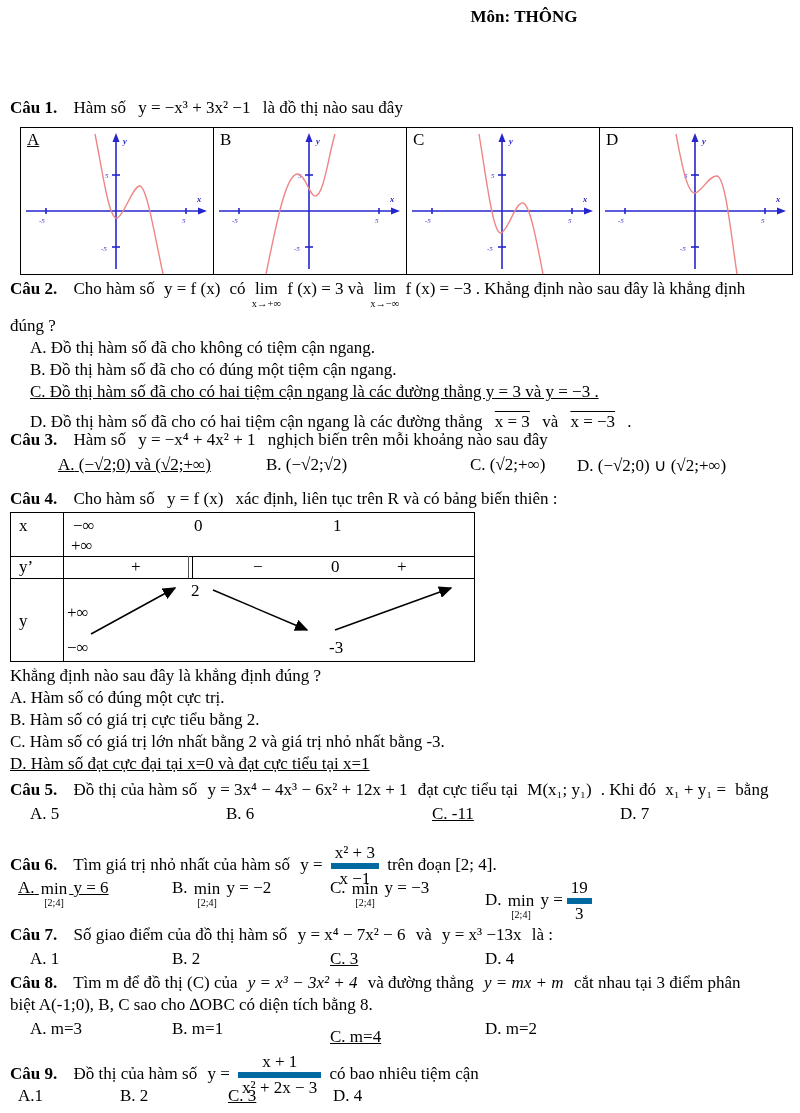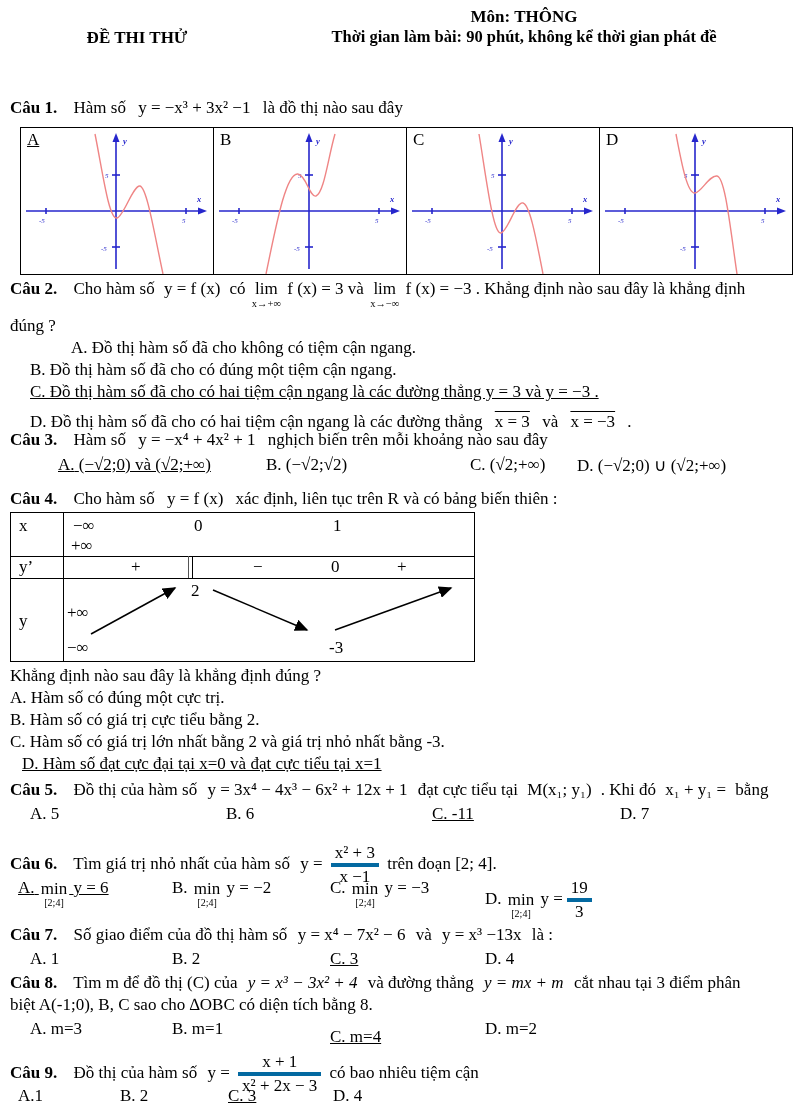--- a/index.html
+++ b/index.html
@@ -16,21 +16,21 @@
   .qlabel{font-weight:bold;margin-right:12px;}
   .row{position:absolute;left:0;width:800px;height:24px;}
   .opt{position:absolute;top:0;white-space:nowrap;}
   
   .lim{display:inline-block;text-align:center;line-height:1.05;vertical-align:-13px;margin:0 2px;}
   .lim .sub{display:block;font-size:10.5px;}
   .minstack{display:inline-block;text-align:center;line-height:1.05;vertical-align:-13px;margin:0 2px;}
   .minstack .sub{display:block;font-size:10px;}
   
   .frac{display:inline-block;text-align:center;vertical-align:middle;line-height:1.2;margin:0 4px;}
-  .frac .num{display:block;border-bottom:4px solid #0369a1;padding:0 4px;font-family:Liberation Serif, serif;}
+  .frac .num{display:block;border-bottom:6px solid #0369a1;padding:0 4px;font-family:Liberation Serif, serif;}
   .frac .den{display:block;padding:0 4px;}
   
   #graph-table{position:absolute;left:20px;top:127px;width:771px;height:146px;border:1px solid #000;display:flex;}
   .gcell{flex:1;position:relative;border-left:1px solid #000;}
   .gcell:first-child{border-left:none;}
   .glabel{position:absolute;top:2px;left:6px;font-size:17px;}
   .gsvg{position:absolute;left:0;top:0;width:100%;height:100%;}
   .ax{stroke:#2626cc;stroke-width:1.6;}
   .axf{fill:#2626cc;}
   .tick{font-size:7px;font-style:italic;fill:#2626cc;font-family:"Liberation Serif",serif;}
@@ -42,25 +42,23 @@
   #bbt .vline{position:absolute;top:0;bottom:0;left:52px;width:1px;background:#000;}
   #bbt .dbar{position:absolute;left:177px;top:43px;height:22px;width:3px;border-left:1.5px solid #555;border-right:1px solid #000;}
   #bbt span{position:absolute;white-space:nowrap;}
   #bbt-arrows{position:absolute;left:52px;top:65px;width:409px;height:82px;}
   .arr{stroke:#000;stroke-width:1.5;}
 </style>
 </head>
 <body>
 
 <div class="abs" style="left:28px;top:28px;width:218px;text-align:center;">
-  <div class="b">ĐỀ THI THỬ</div>
 </div>
 <div class="abs" style="left:252px;top:7px;width:544px;text-align:center;">
   <div class="b">Môn: THÔNG</div>
-  <div class="b" style="font-size:16.5px;">Thời gian làm bài: 90 phút, không kể thời gian phát đề</div>
 </div>
 
 <div class="abs nw" style="left:10px;top:98px;">
   <span class="qlabel">Câu 1.</span>
   <span>Hàm số</span>
   <span style="margin:0 8px;">y = −x³ + 3x² −1</span>
   <span>là đồ thị nào sau đây</span>
 </div>
 
 <div id="graph-table">
@@ -157,21 +155,21 @@
   <span>có</span>
   <span class="lim"><span>lim</span><span class="sub">x→+∞</span></span>
   <span>f (x) = 3</span>
   <span>và</span>
   <span class="lim"><span>lim</span><span class="sub">x→−∞</span></span>
   <span>f (x) = −3</span>
   <span>. Khẳng định nào sau đây là khẳng định</span>
 </div>
 <div class="abs" style="left:10px;top:316px;">đúng ?</div>
 <div class="row" style="top:338px;">
-    <span class="opt" style="left:30px;margin-left:41px;">A. Đồ thị hàm số đã cho không có tiệm cận ngang.</span>
+    <span class="opt" style="left:30px;">A. Đồ thị hàm số đã cho không có tiệm cận ngang.</span>
   </div>
 <div class="row" style="top:360px;text-decoration:underline;">
     <span class="opt" style="left:30px;">B. Đồ thị hàm số đã cho có đúng một tiệm cận ngang.</span>
   </div>
 <div class="row" style="top:382px;">
     <span class="opt u" style="left:30px;">C. Đồ thị hàm số đã cho có hai tiệm cận ngang là các đường thẳng  y = 3  và  y = −3 .</span>
   </div>
 <div class="row" style="top:404px;">
   <span class="opt" style="left:30px;margin-top:8px;">
     <span>D. Đồ thị hàm số đã cho có hai tiệm cận ngang là các đường thẳng</span>
@@ -238,21 +236,21 @@
 <div class="row" style="top:688px;">
     <span class="opt" style="left:10px;">A. Hàm số có đúng một cực trị.</span>
   </div>
 <div class="row" style="top:710px;">
     <span class="opt" style="left:10px;">B. Hàm số có giá trị cực tiểu bằng 2.</span>
   </div>
 <div class="row" style="top:732px;">
     <span class="opt" style="left:10px;">C. Hàm số có giá trị lớn nhất bằng 2 và giá trị nhỏ nhất bằng -3.</span>
   </div>
 <div class="row" style="top:754px;">
-    <span class="opt u" style="left:22px;">D. Hàm số đạt cực đại tại x=0 và đạt cực tiểu tại x=1</span>
+    <span class="opt u" style="left:10px;">D. Hàm số đạt cực đại tại x=0 và đạt cực tiểu tại x=1</span>
   </div>
 
 <div class="abs nw" style="left:10px;top:780px;">
   <span class="qlabel">Câu 5.</span>
   <span>Đồ thị của hàm số</span>
   <span style="margin:0 6px;">y = 3x⁴ − 4x³ − 6x² + 12x + 1</span>
   <span>đạt cực tiểu tại</span>
   <span style="margin:0 5px;">M(x₁; y₁)</span>
   <span>. Khi đó</span>
   <span style="margin:0 5px;">x₁ + y₁ =</span>

